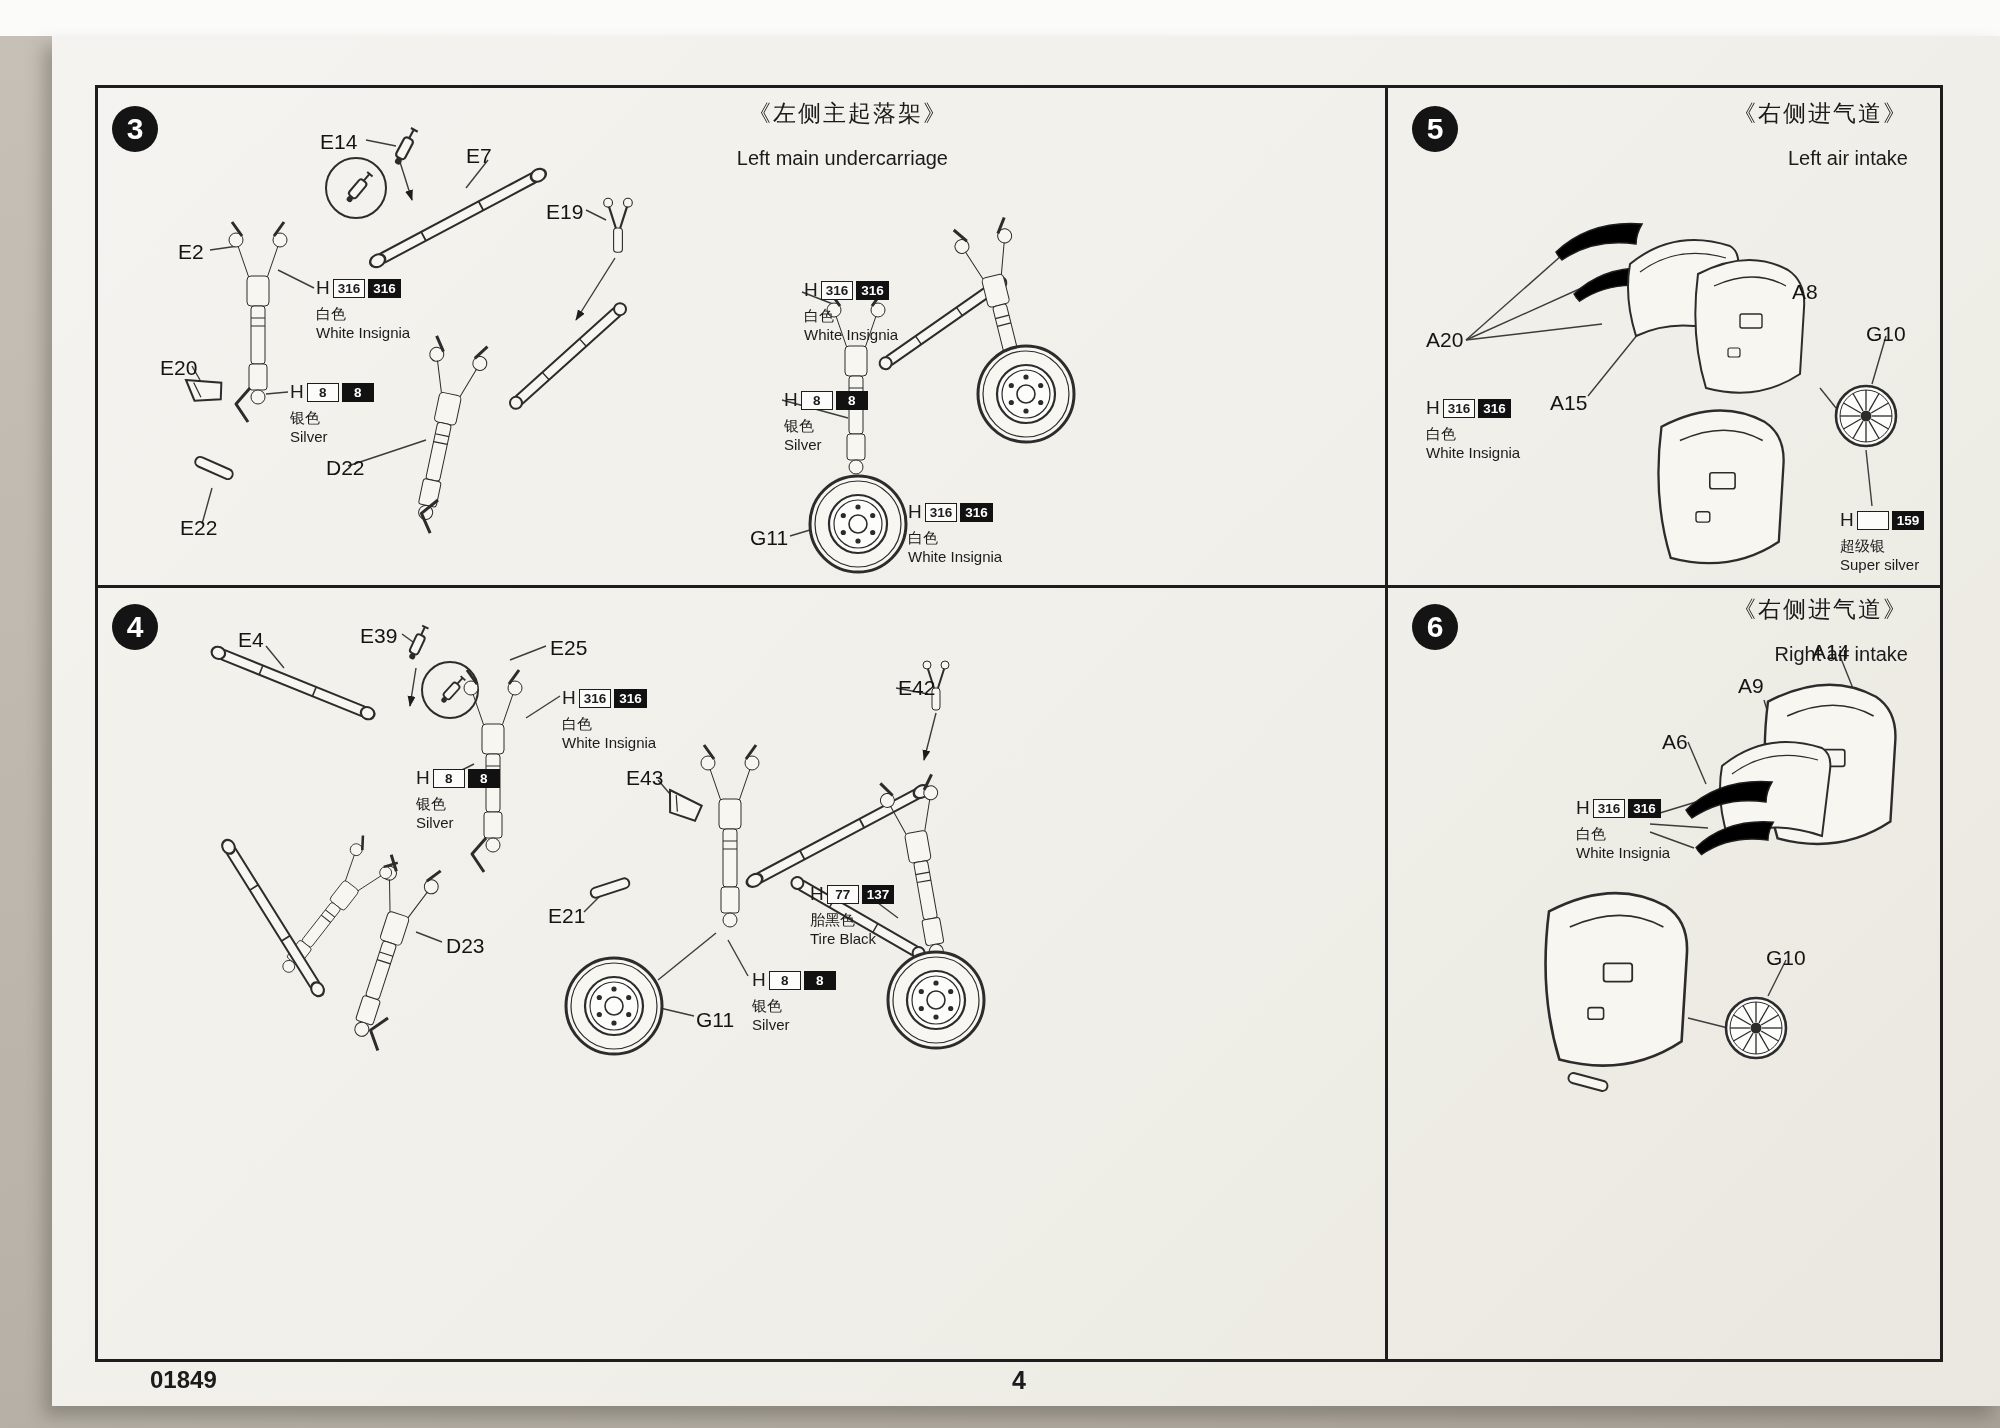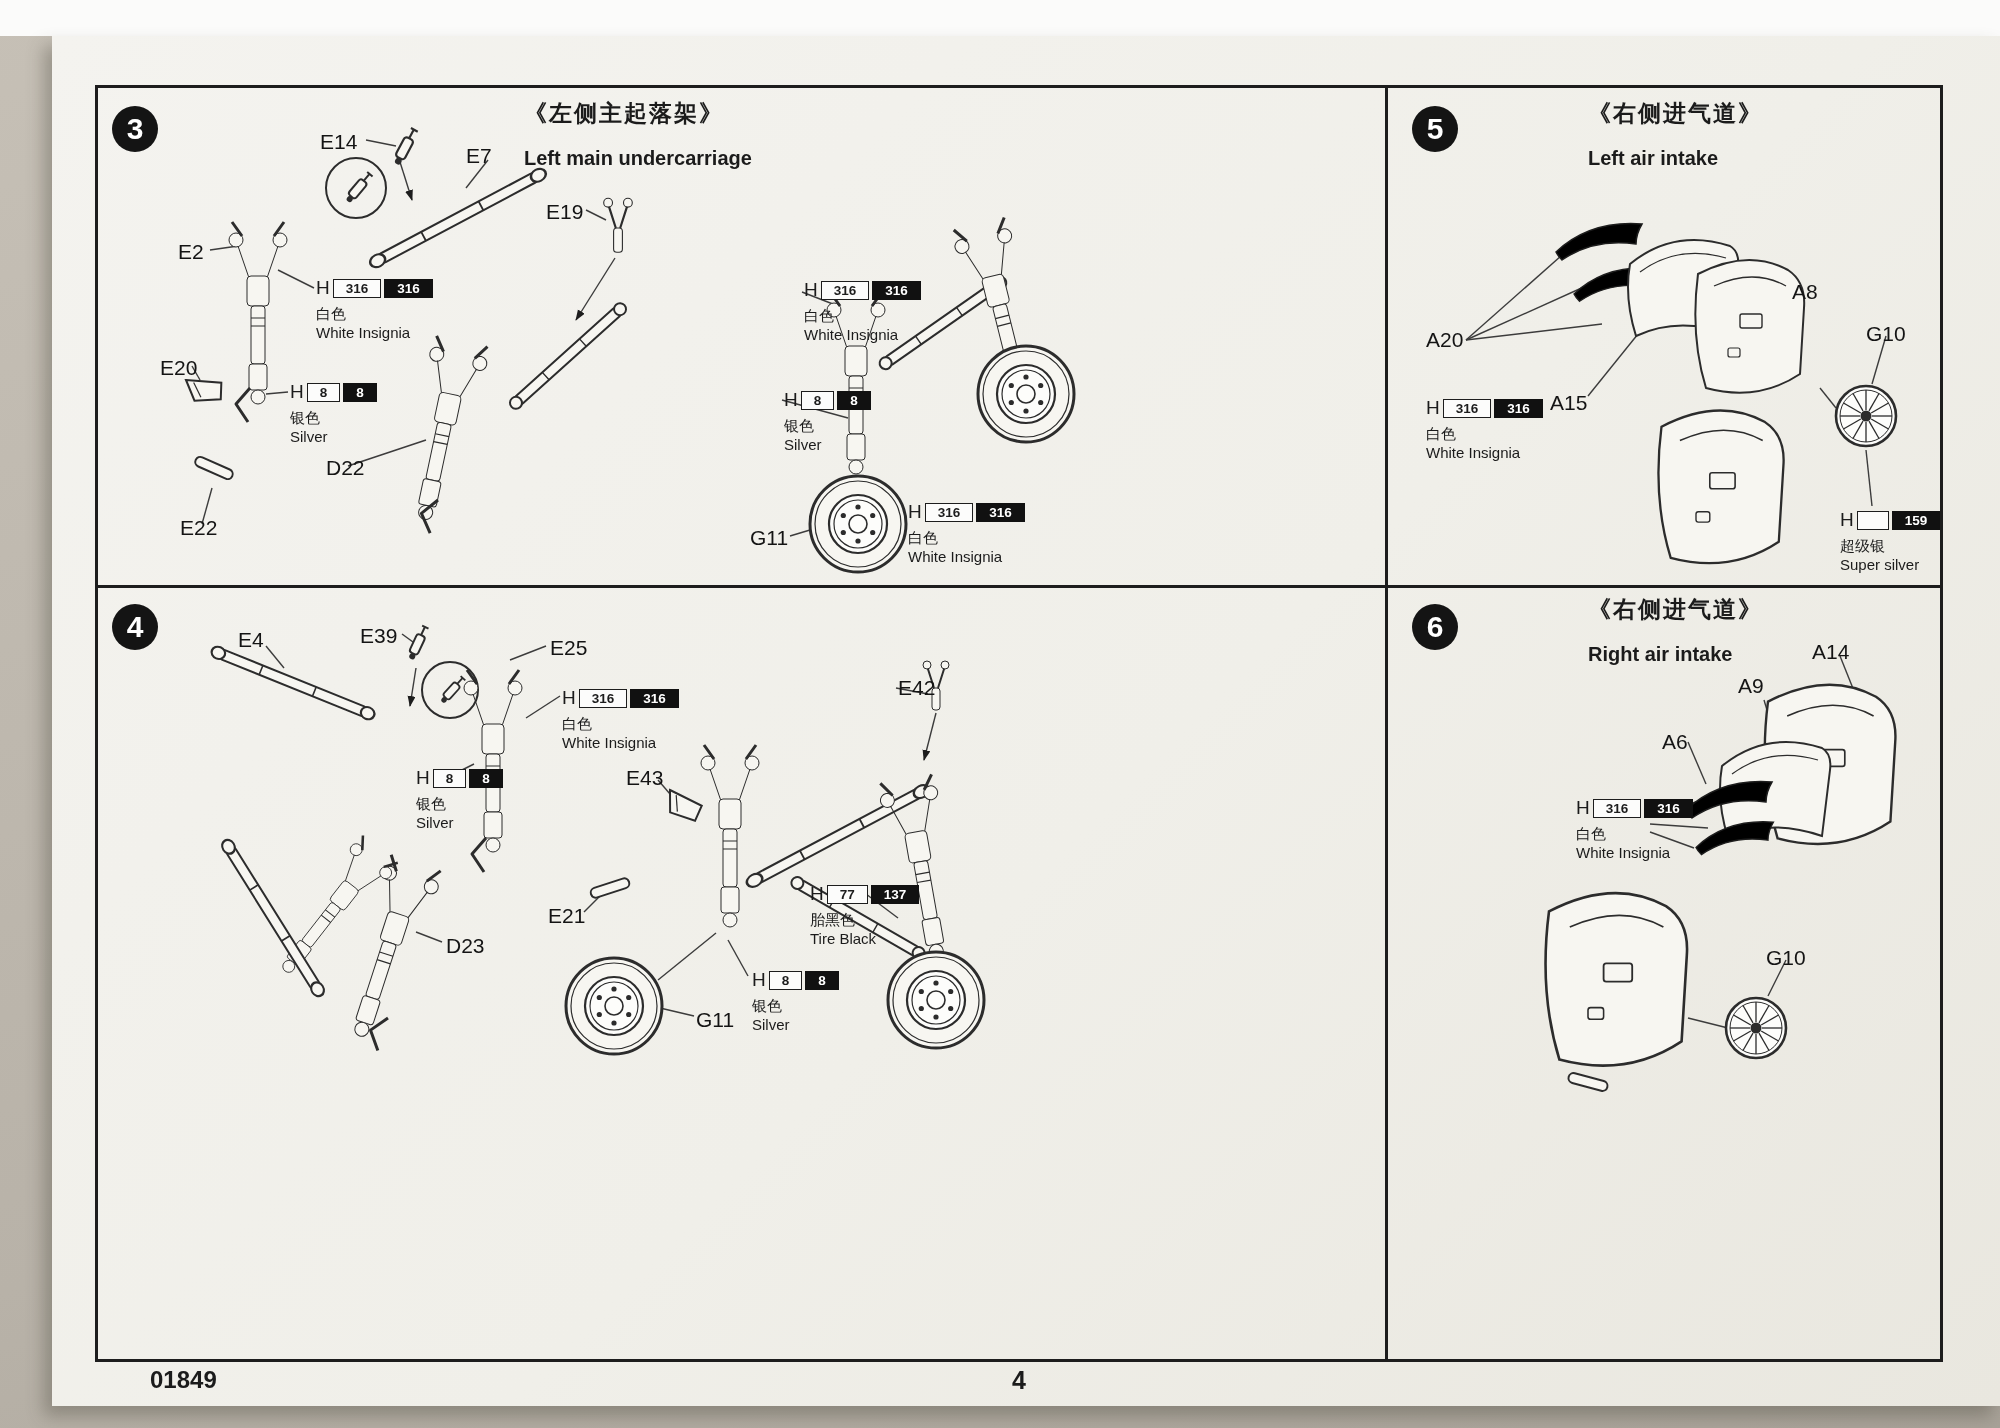--- a/index.html
+++ b/index.html
@@ -22,28 +22,28 @@
     display:grid; grid-template-columns:1290px 1fr; grid-template-rows:500px 1fr;
   }
   .panel { position:relative; }
   .b-r { border-right:3px solid #1d1d1d; }
   .b-b { border-bottom:3px solid #1d1d1d; }
   .badge {
     position:absolute; width:46px; height:46px; border-radius:50%;
     background:#141414; color:#fff; font-size:30px; font-weight:bold;
     display:flex; align-items:center; justify-content:center; z-index:3;
   }
-  .ptitle { position:absolute; text-align:left; z-index:3;font-weight:bold; }
+  .ptitle { position:absolute; text-align:right; z-index:3; }
   .ptitle .cn { font-size:23px; letter-spacing:2px; }
   .ptitle .en { font-size:20px; margin-top:18px; }
   .plabel { position:absolute; font-size:21px; color:#141414; z-index:3; white-space:nowrap; }
   .paint { position:absolute; font-size:15px; line-height:1.3; z-index:3; white-space:nowrap; }
   .paint-head { display:flex; align-items:center; gap:3px; font-size:19px; }
   .chip {
-    display:inline-block; min-width:32px; padding:0 12px; height:19px; line-height:17px;
+    display:inline-block; min-width:32px; padding:0 4px; height:19px; line-height:17px;
     text-align:center; font-size:13.5px; font-weight:bold;
   }
   .chip-light { background:#fcfcfb; border:1.5px solid #1d1d1d; color:#1d1d1d; }
   .chip-dark  { background:#111; border:1.5px solid #111; color:#fff; }
   .paint-cn { margin-top:3px; font-size:15px; }
   .paint-en { font-size:15px; }
   svg.illus { position:absolute; left:0; top:0; width:100%; height:100%; z-index:1; }
   .footer-kit { position:absolute; left:150px; top:1366px; font-size:24px; font-weight:bold; z-index:4; }
   .footer-page { position:absolute; left:95px; top:1366px; width:1848px; text-align:center; font-size:25px; font-weight:bold; z-index:4; }
 </style>

